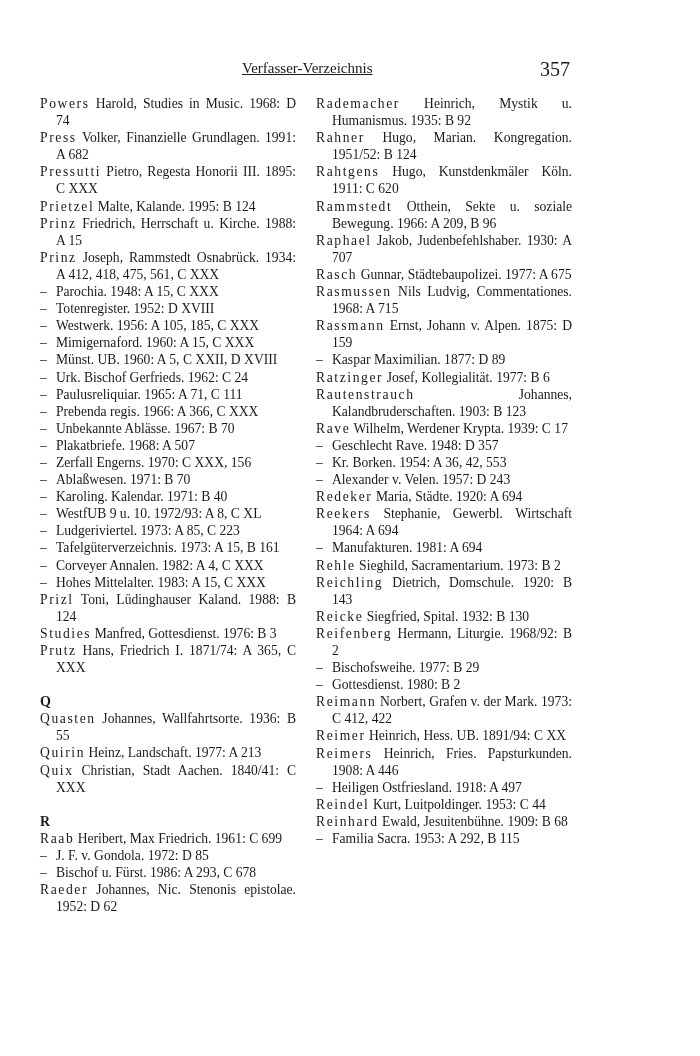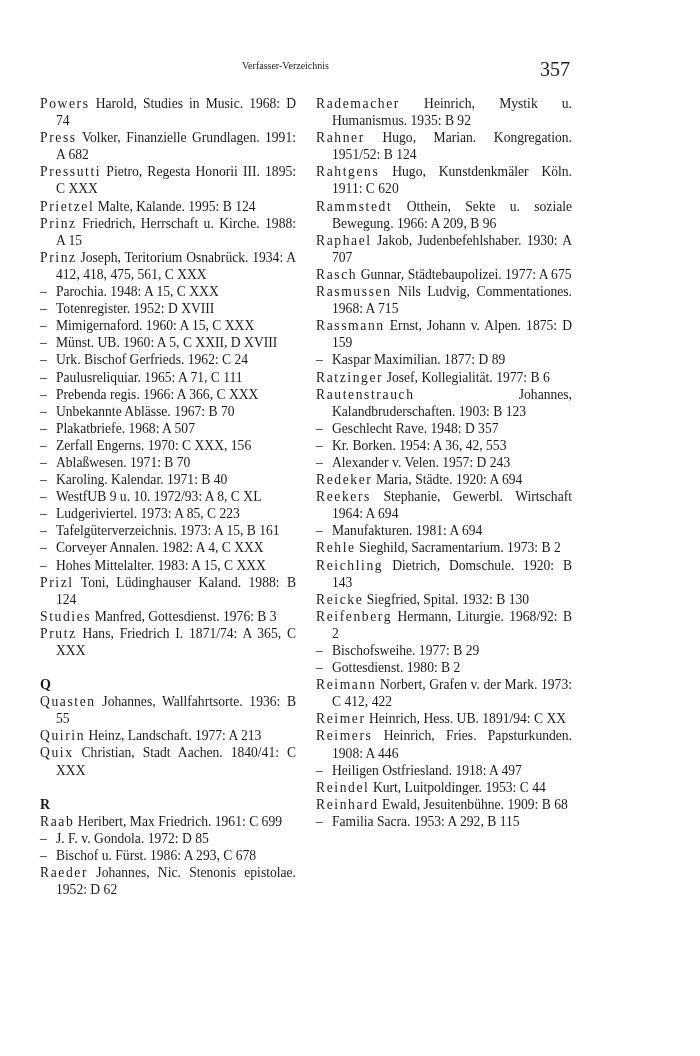--- a/index.html
+++ b/index.html
@@ -1,19 +1,19 @@
 <!DOCTYPE html>
 <html><head>
 <meta charset="utf-8">
 <style>
   html, body { margin: 0; padding: 0; background: #ffffff; }
   body { width: 700px; height: 1056px; position: relative; overflow: hidden;
          font-family: "Liberation Serif", "DejaVu Serif", serif; color: #1a1a1a; }
   .header { position: absolute; top: 58px; left: 40px; width: 530px; height: 20px; }
-  .header-title { position: absolute; left: 202px; top: 2px; font-size: 10px; }
+  .header-title { position: absolute; left: 202px; top: 2px; font-size: 15px; text-decoration: underline; }
   .page-number { position: absolute; right: 0; top: 0; font-size: 20px; }
   .col { position: absolute; top: 95px; width: 256px; font-size: 13.6px; line-height: 17.1px; }
   .col-left { left: 40px; }
   .col-right { left: 316px; }
   .entry { padding-left: 16px; text-indent: -16px; text-align: justify; text-align-last: left; }
   .entry.sub { padding-left: 16px; text-indent: -16px; }
   .name { letter-spacing: 1.6px; }
   .dash { display: inline-block; width: 16px; text-indent: 0; }
   .section { font-weight: bold; font-size: 14px; margin-top: 17px; }
 </style>
@@ -24,23 +24,24 @@
   <span class="header-title">Verfasser-Verzeichnis</span>
   <span class="page-number">357</span>
 </div>
 
 <div class="col col-left" id="col-left">
     <div class="entry"><span class="name">Powers</span><span> Harold, Studies in Music. 1968: D 74</span></div>
     <div class="entry"><span class="name">Press</span><span> Volker, Finanzielle Grundlagen. 1991: A 682</span></div>
     <div class="entry"><span class="name">Pressutti</span><span> Pietro, Regesta Honorii III. 1895: C XXX</span></div>
     <div class="entry"><span class="name">Prietzel</span><span> Malte, Kalande. 1995: B 124</span></div>
     <div class="entry"><span class="name">Prinz</span><span> Friedrich, Herrschaft u. Kirche. 1988: A 15</span></div>
-    <div class="entry"><span class="name">Prinz</span><span> Joseph, Teritorium Osnabrück. 1934: A 412, 418, 475, 561, C XXX</span></div>
+    <div class="entry"><span class="name">Prinz</span><span> Joseph, Rammstedt Osnabrück. 1934: A 412, 418, 475, 561, C XXX</span></div>
     <div class="entry sub"><span class="dash">–</span><span>Parochia. 1948: A 15, C XXX</span></div>
     <div class="entry sub"><span class="dash">–</span><span>Totenregister. 1952: D XVIII</span></div>
+    <div class="entry sub"><span class="dash">–</span><span>Westwerk. 1956: A 105, 185, C XXX</span></div>
     <div class="entry sub"><span class="dash">–</span><span>Mimigernaford. 1960: A 15, C XXX</span></div>
     <div class="entry sub"><span class="dash">–</span><span>Münst. UB. 1960: A 5, C XXII, D XVIII</span></div>
     <div class="entry sub"><span class="dash">–</span><span>Urk. Bischof Gerfrieds. 1962: C 24</span></div>
     <div class="entry sub"><span class="dash">–</span><span>Paulusreliquiar. 1965: A 71, C 111</span></div>
     <div class="entry sub"><span class="dash">–</span><span>Prebenda regis. 1966: A 366, C XXX</span></div>
     <div class="entry sub"><span class="dash">–</span><span>Unbekannte Ablässe. 1967: B 70</span></div>
     <div class="entry sub"><span class="dash">–</span><span>Plakatbriefe. 1968: A 507</span></div>
     <div class="entry sub"><span class="dash">–</span><span>Zerfall Engerns. 1970: C XXX, 156</span></div>
     <div class="entry sub"><span class="dash">–</span><span>Ablaßwesen. 1971: B 70</span></div>
     <div class="entry sub"><span class="dash">–</span><span>Karoling. Kalendar. 1971: B 40</span></div>
@@ -67,20 +68,21 @@
     <div class="entry"><span class="name">Rahner</span><span> Hugo, Marian. Kongregation. 1951/52: B 124</span></div>
     <div class="entry"><span class="name">Rahtgens</span><span> Hugo, Kunstdenkmäler Köln. 1911: C 620</span></div>
     <div class="entry"><span class="name">Rammstedt</span><span> Otthein, Sekte u. soziale Bewegung. 1966: A 209, B 96</span></div>
     <div class="entry"><span class="name">Raphael</span><span> Jakob, Judenbefehlshaber. 1930: A 707</span></div>
     <div class="entry"><span class="name">Rasch</span><span> Gunnar, Städtebaupolizei. 1977: A 675</span></div>
     <div class="entry"><span class="name">Rasmussen</span><span> Nils Ludvig, Commentationes. 1968: A 715</span></div>
     <div class="entry"><span class="name">Rassmann</span><span> Ernst, Johann v. Alpen. 1875: D 159</span></div>
     <div class="entry sub"><span class="dash">–</span><span>Kaspar Maximilian. 1877: D 89</span></div>
     <div class="entry"><span class="name">Ratzinger</span><span> Josef, Kollegialität. 1977: B 6</span></div>
     <div class="entry"><span class="name">Rautenstrauch</span><span> Johannes, Kalandbruderschaften. 1903: B 123</span></div>
+    <div class="entry"><span class="name">Rave</span><span> Wilhelm, Werdener Krypta. 1939: C 17</span></div>
     <div class="entry sub"><span class="dash">–</span><span>Geschlecht Rave. 1948: D 357</span></div>
     <div class="entry sub"><span class="dash">–</span><span>Kr. Borken. 1954: A 36, 42, 553</span></div>
     <div class="entry sub"><span class="dash">–</span><span>Alexander v. Velen. 1957: D 243</span></div>
     <div class="entry"><span class="name">Redeker</span><span> Maria, Städte. 1920: A 694</span></div>
     <div class="entry"><span class="name">Reekers</span><span> Stephanie, Gewerbl. Wirtschaft 1964: A 694</span></div>
     <div class="entry sub"><span class="dash">–</span><span>Manufakturen. 1981: A 694</span></div>
     <div class="entry"><span class="name">Rehle</span><span> Sieghild, Sacramentarium. 1973: B 2</span></div>
     <div class="entry"><span class="name">Reichling</span><span> Dietrich, Domschule. 1920: B 143</span></div>
     <div class="entry"><span class="name">Reicke</span><span> Siegfried, Spital. 1932: B 130</span></div>
     <div class="entry"><span class="name">Reifenberg</span><span> Hermann, Liturgie. 1968/92: B 2</span></div>

